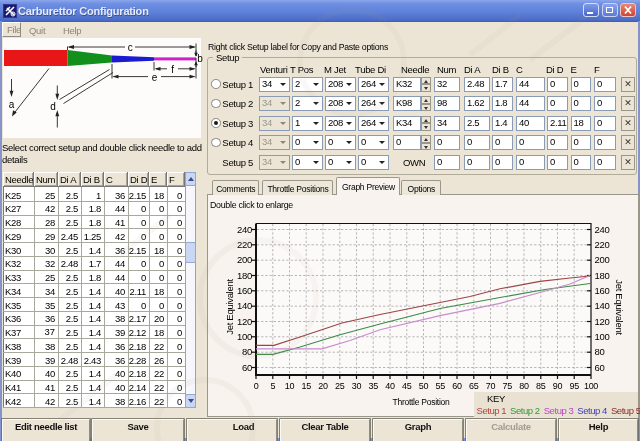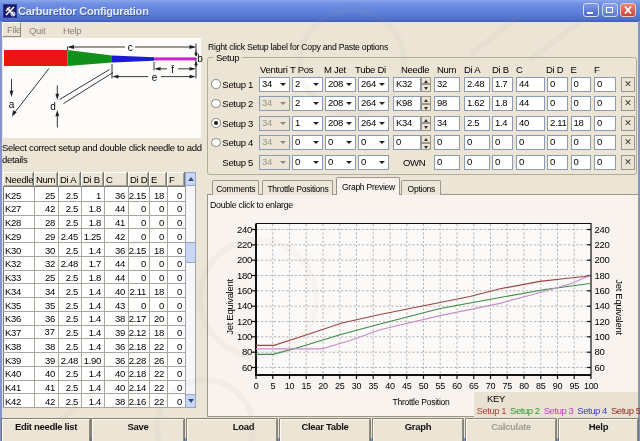--- a/index.html
+++ b/index.html
@@ -326,21 +326,21 @@
 <div class="cell" style="left:58px;top:340.8px;width:20px;text-align:right;">2.5</div>
 <div class="cell" style="left:81px;top:340.8px;width:20px;text-align:right;">1.4</div>
 <div class="cell" style="left:104px;top:340.8px;width:21px;text-align:right;">36</div>
 <div class="cell" style="left:128px;top:340.8px;width:18px;text-align:right;">2.18</div>
 <div class="cell" style="left:149px;top:340.8px;width:15px;text-align:right;">22</div>
 <div class="cell" style="left:167px;top:340.8px;width:15px;text-align:right;">0</div>
 <div class="abs" style="left:3px;top:352.0px;width:182px;height:1px;background:#a8a89c"></div>
 <div class="cell" style="left:5px;top:354.5px;width:28px;">K39</div>
 <div class="cell" style="left:34px;top:354.5px;width:21px;text-align:right;">39</div>
 <div class="cell" style="left:58px;top:354.5px;width:20px;text-align:right;">2.48</div>
-<div class="cell" style="left:81px;top:354.5px;width:20px;text-align:right;">1.90</div>
+<div class="cell" style="left:81px;top:354.5px;width:20px;text-align:right;">2.43</div>
 <div class="cell" style="left:104px;top:354.5px;width:21px;text-align:right;">36</div>
 <div class="cell" style="left:128px;top:354.5px;width:18px;text-align:right;">2.28</div>
 <div class="cell" style="left:149px;top:354.5px;width:15px;text-align:right;">26</div>
 <div class="cell" style="left:167px;top:354.5px;width:15px;text-align:right;">0</div>
 <div class="abs" style="left:3px;top:365.8px;width:182px;height:1px;background:#a8a89c"></div>
 <div class="cell" style="left:5px;top:368.2px;width:28px;">K40</div>
 <div class="cell" style="left:34px;top:368.2px;width:21px;text-align:right;">40</div>
 <div class="cell" style="left:58px;top:368.2px;width:20px;text-align:right;">2.5</div>
 <div class="cell" style="left:81px;top:368.2px;width:20px;text-align:right;">1.4</div>
 <div class="cell" style="left:104px;top:368.2px;width:21px;text-align:right;">40</div>

